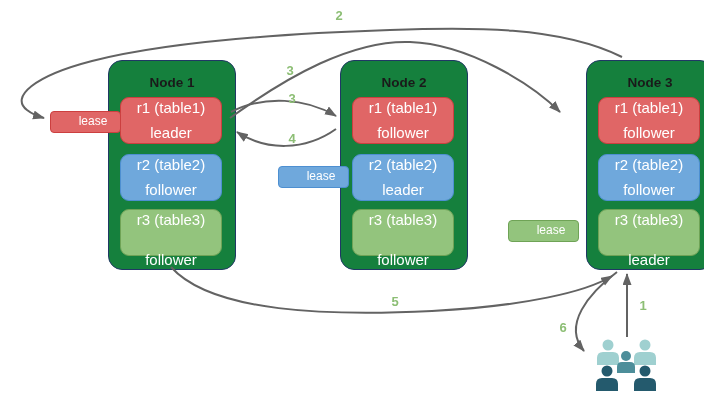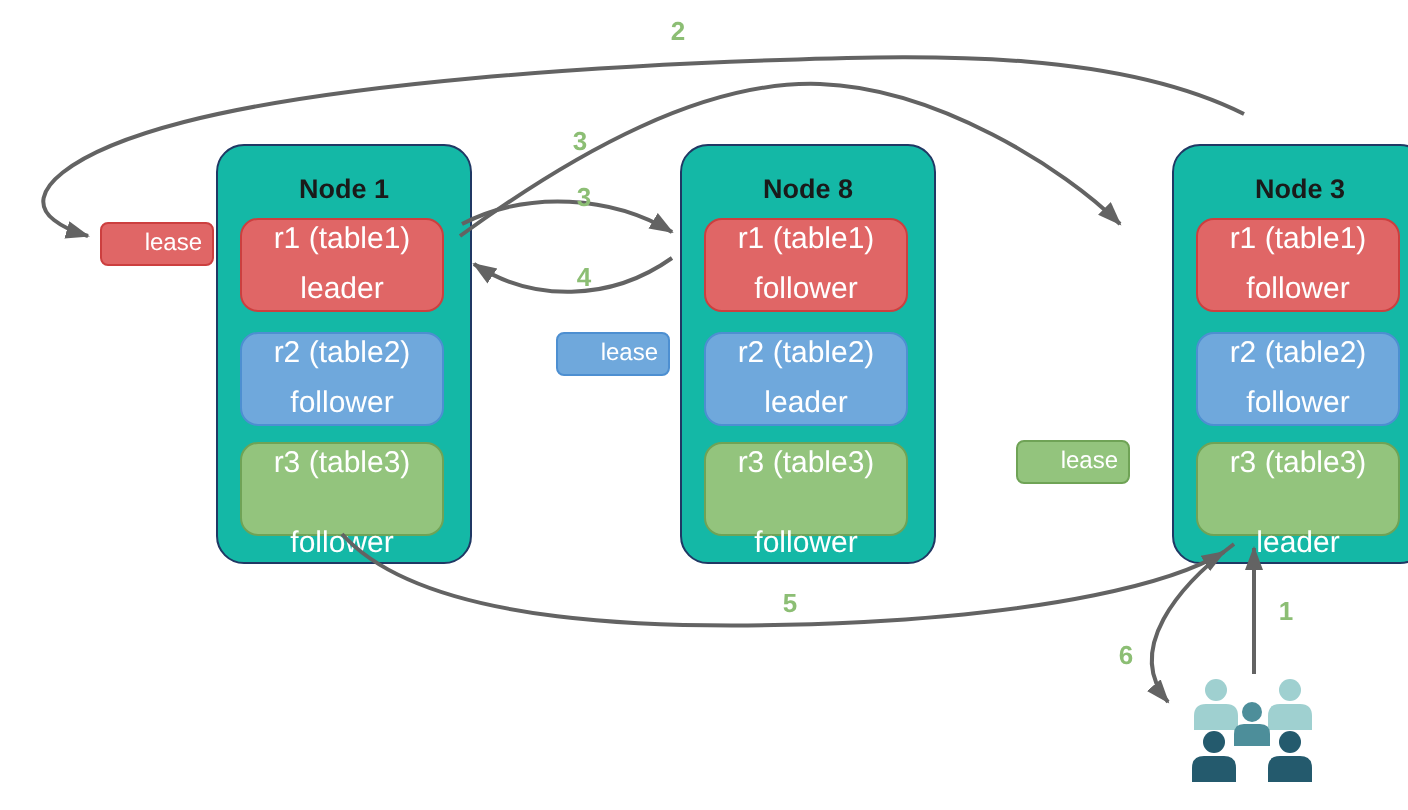--- a/index.html
+++ b/index.html
@@ -1,41 +1,41 @@
 <!DOCTYPE html>
 <html style="--red-fill: #e06666; --red-border: #cc3f3f; --blue-fill: #6fa8dc; --blue-border: #4d8fd1; --green-fill: #93c47d; --green-border: #6fa356; --node-border: #203864; --arrow: #636363; --step: #8cbe74; --people-light: #9fd0d0; --people-mid: #4d8e9a; --people-dark: #245a6d;"><head>
 <meta charset="utf-8">
 <style>
   html,body{margin:0;padding:0;background:#fff;}
   body{font-family:"Liberation Sans","DejaVu Sans",sans-serif;}
   #canvas{position:relative;width:704px;height:405px;background:#fff;overflow:hidden;}
 
   
   .node{
-    position:absolute;width:126px;height:208px;background:#14b8a6;
-    border:1.6px solid var(--node-border);border-radius:14px;z-index:1;margin-top:12px;
+    position:absolute;width:126px;height:208px;background:#15803d;
+    border:1.6px solid var(--node-border);border-radius:14px;z-index:1;
   }
   .node-title{
     position:absolute;top:14px;left:0;width:100%;text-align:center;
     font-size:13.5px;font-weight:bold;color:#1a1a1a;
   }
   .replica{
     position:absolute;left:11px;width:100px;height:45px;border-radius:9px;
     display:flex;flex-direction:column;align-items:center;justify-content:space-between;
     color:#fff;font-size:15px;line-height:1.32;text-align:center;
   }
   .replica.red{background:var(--red-fill);border:1.6px solid var(--red-border);}
   .replica.blue{background:var(--blue-fill);border:1.6px solid var(--blue-border);}
   .replica.green{background:var(--green-fill);border:1.6px solid var(--green-border);gap:20px;}
   .r1{top:36px;} .r2{top:93px;} .r3{top:148px;}
 
   
   .lease{
-    position:absolute;height:17px;min-width:44px;padding:1px 5px 2px 6px;border-radius:4px;
-    color:#fff;font-size:12px;line-height:17px;text-align:right;z-index:2;
+    position:absolute;height:17px;min-width:44px;padding:1px 5px 2px 20px;border-radius:4px;
+    color:#fff;font-size:12px;line-height:17px;text-align:center;z-index:2;
   }
   .lease.red-l{background:var(--red-fill);border:1.4px solid var(--red-border);}
   .lease.blue-l{background:var(--blue-fill);border:1.4px solid var(--blue-border);}
   .lease.green-l{background:var(--green-fill);border:1.4px solid var(--green-border);}
 
   
   .step{
     position:absolute;width:14px;text-align:center;z-index:6;
     color:var(--step);font-size:13px;font-weight:bold;
   }
@@ -64,21 +64,21 @@
       <span>r2 (table2)</span>
       <span>follower</span>
     </div>
     <div class="replica green r3">
       <span>r3 (table3)</span>
       <span>follower</span>
     </div>
   </div>
 
   <div class="node" style="left:340px;top:60px;">
-    <div class="node-title">Node 8</div>
+    <div class="node-title">Node 2</div>
     <div class="replica red r1">
       <span>r1 (table1)</span>
       <span>follower</span>
     </div>
     <div class="replica blue r2">
       <span>r2 (table2)</span>
       <span>leader</span>
     </div>
     <div class="replica green r3">
       <span>r3 (table3)</span>

